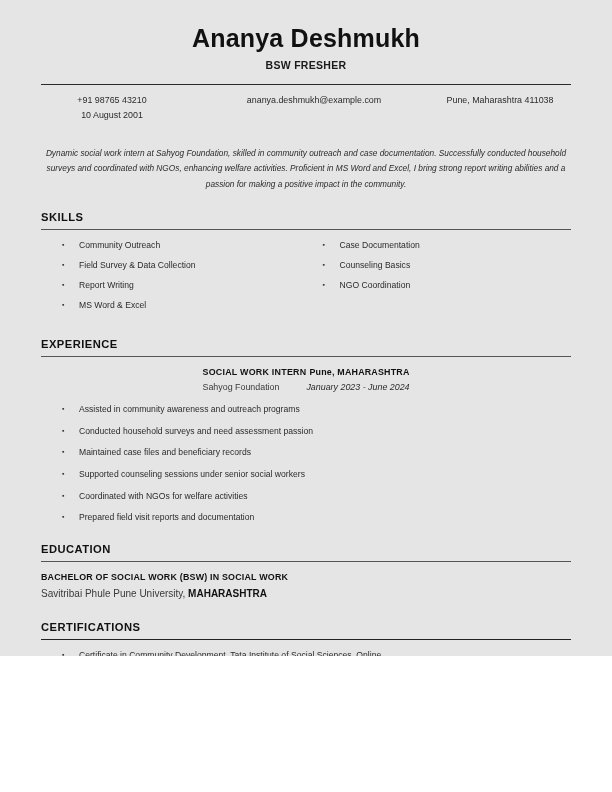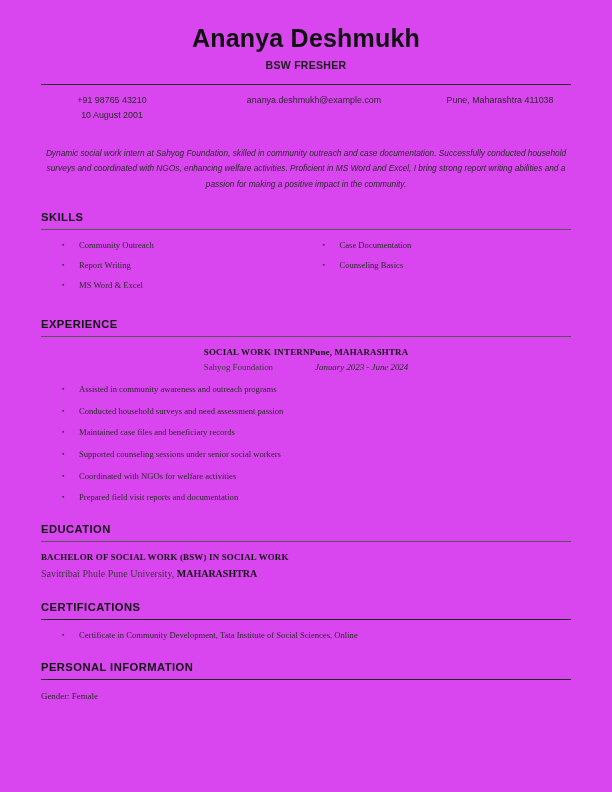--- a/index.html
+++ b/index.html
@@ -11,24 +11,24 @@
     width: 612px;
     height: 792px;
     font-family: "Liberation Sans", sans-serif;
     color: #1a1a1a;
     -webkit-font-smoothing: antialiased;
   }
 
   .page {
     position: relative;
     width: 612px;
-    height: 792px;
+    height: 656px;
     box-sizing: border-box;
     padding: 0 41px;
-    background: #d946ef;
+    background: #e5e5e5;
     overflow: hidden;
   }
 
   
   .name {
     text-align: center;
     font-size: 25px;
     font-weight: bold;
     letter-spacing: 0.2px;
     color: #111;
@@ -83,21 +83,21 @@
     font-weight: bold;
     letter-spacing: 0.45px;
     color: #111;
   }
   .section-rule {
     border: 0;
     border-top: 1.4px solid #555;
     margin: 6px 0 0 0;
   }
   .section-rule.dark { border-top-color: #222; }
-  .section-body { margin-top: 9px; font-family: Liberation Serif, serif; }
+  .section-body { margin-top: 9px; }
 
   
   .bullet-cols {
     display: flex;
   }
   .bullet-col {
     flex: 1 1 0;
     box-sizing: border-box;
   }
   .bullet-col.left { padding-left: 21px; padding-right: 12px; }
@@ -216,35 +216,43 @@
     <hr class="section-rule">
     <div class="section-body">
       <div class="bullet-cols">
         <div class="bullet-col left">
           <div class="bullet-item tight">
             <span class="bullet-mark">▪</span>
             <span class="bullet-text">Community Outreach</span>
           </div>
           <div class="bullet-item tight">
             <span class="bullet-mark">▪</span>
+            <span class="bullet-text">Field Survey &amp; Data Collection</span>
+          </div>
+          <div class="bullet-item tight">
+            <span class="bullet-mark">▪</span>
             <span class="bullet-text">Report Writing</span>
           </div>
           <div class="bullet-item tight">
             <span class="bullet-mark">▪</span>
             <span class="bullet-text">MS Word &amp; Excel</span>
           </div>
         </div>
         <div class="bullet-col right">
           <div class="bullet-item tight">
             <span class="bullet-mark">▪</span>
             <span class="bullet-text">Case Documentation</span>
           </div>
           <div class="bullet-item tight">
             <span class="bullet-mark">▪</span>
             <span class="bullet-text">Counseling Basics</span>
+          </div>
+          <div class="bullet-item tight">
+            <span class="bullet-mark">▪</span>
+            <span class="bullet-text">NGO Coordination</span>
           </div>
         </div>
       </div>
     </div>
   </div>
 
   <div class="section">
     <div class="section-title">EXPERIENCE</div>
     <hr class="section-rule">
     <div class="section-body">

